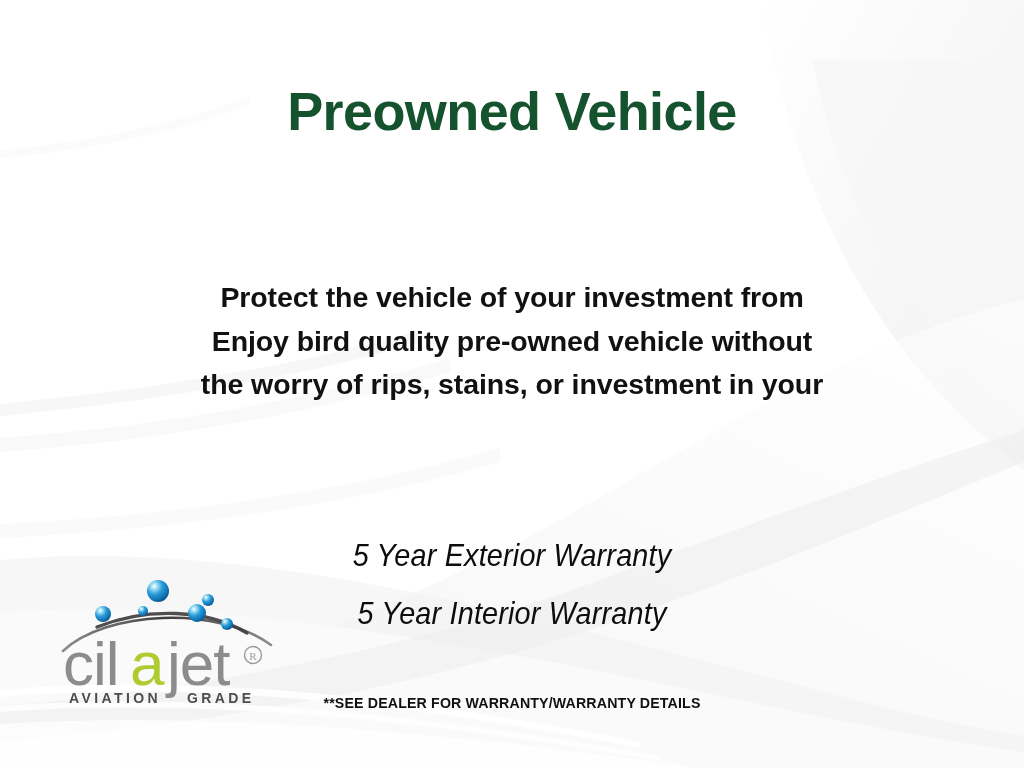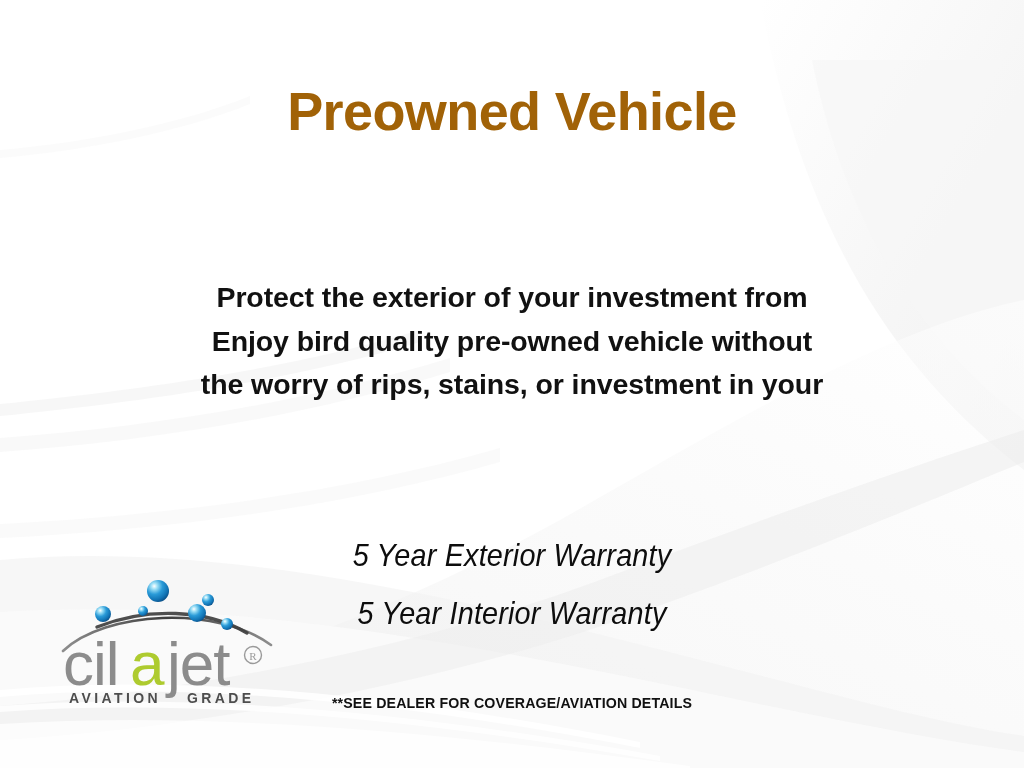--- a/index.html
+++ b/index.html
@@ -36,21 +36,21 @@
     inset: 0;
     z-index: 2;
   }
 
   .headline {
     position: absolute;
     top: 72px;
     left: 0;
     width: 1024px;
     text-align: center;
-    color: #a16207;
+    color: #14532d;
     font-weight: 700;
     font-size: 54px;
     line-height: 1.46;
     letter-spacing: -0.6px;
     font-family: "Liberation Sans", sans-serif;
   }
   .headline-line { display: block; white-space: nowrap; }
 
   .bodycopy {
     position: absolute;
@@ -162,31 +162,31 @@
     <path d="M0,150 C90,142 180,124 250,96 L250,104 C180,132 90,150 0,158 Z" fill="#f8f8f8" opacity="0.6"></path>
   </svg>
 
   <div class="content">
 
     <div class="headline">
       <span class="headline-line">Preowned Vehicle</span>
     </div>
 
     <div class="bodycopy">
-      <span class="bodycopy-line">Protect the exterior of your investment from</span>
+      <span class="bodycopy-line">Protect the vehicle of your investment from</span>
       <span class="bodycopy-line">Enjoy bird quality pre-owned vehicle without</span>
       <span class="bodycopy-line">the worry of rips, stains, or investment in your</span>
     </div>
 
     <div class="warranty">
       <span class="warranty-line">5 Year Exterior Warranty</span>
       <span class="warranty-line">5 Year Interior Warranty</span>
     </div>
 
-    <div class="disclaimer">**SEE DEALER FOR COVERAGE/AVIATION DETAILS</div>
+    <div class="disclaimer">**SEE DEALER FOR WARRANTY/WARRANTY DETAILS</div>
 
     <div class="logo">
       <svg width="240" height="130" viewBox="0 0 240 130" aria-hidden="true">
         <defs>
           <radialGradient id="beadGrad" cx="33%" cy="28%" r="78%">
             <stop offset="0%" stop-color="#ffffff"></stop>
             <stop offset="18%" stop-color="#9fe0f6"></stop>
             <stop offset="48%" stop-color="#2a9bd8"></stop>
             <stop offset="80%" stop-color="#1173b4"></stop>
             <stop offset="100%" stop-color="#0a4d84"></stop>

